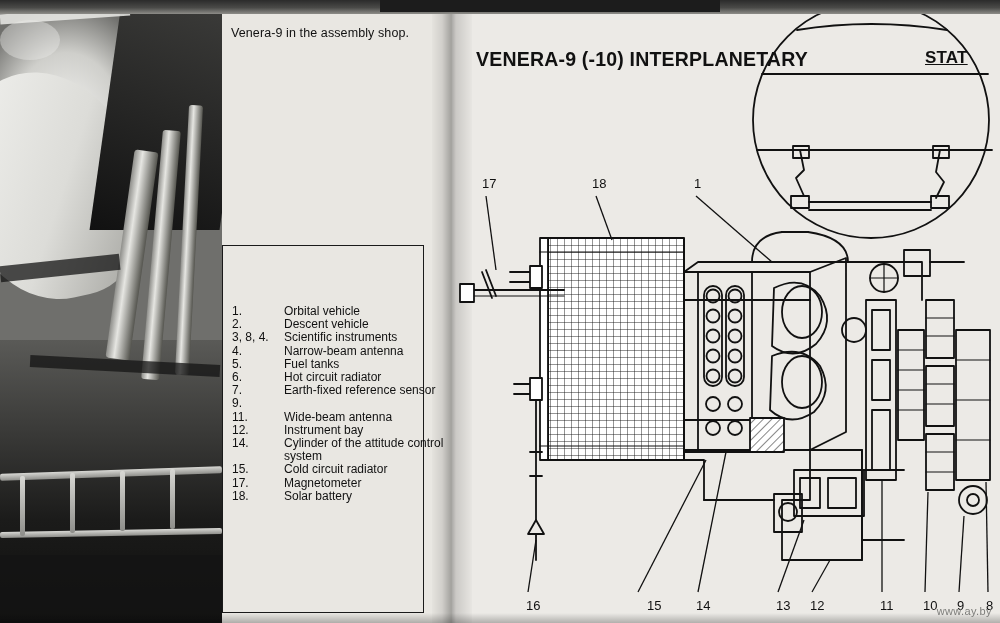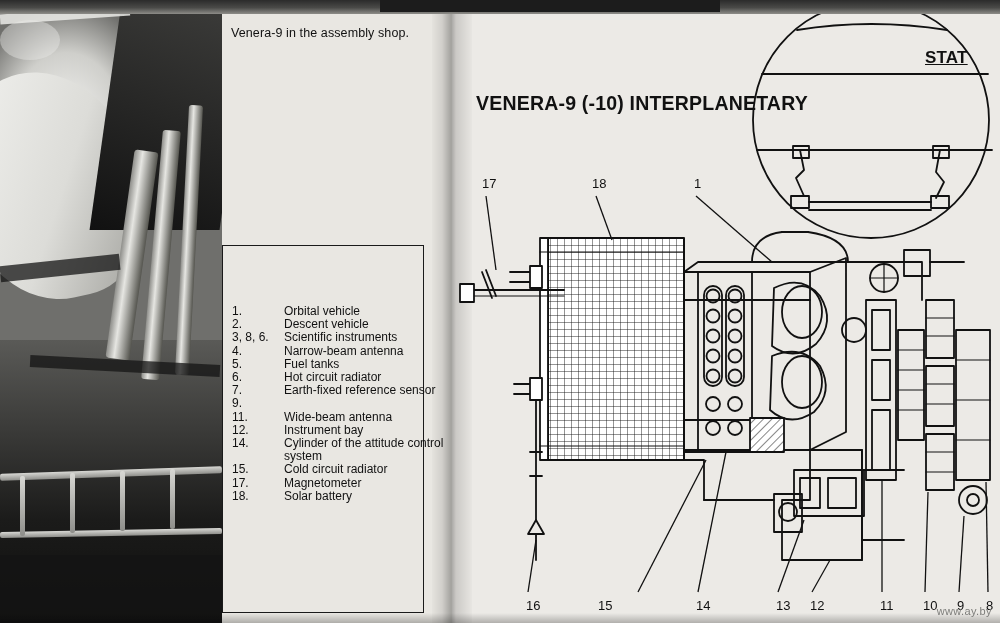--- a/index.html
+++ b/index.html
@@ -149,21 +149,20 @@
 
   
   .diagram-title {
     position: absolute;
     left: 476px; top: 48px;
     font-size: 19.5px;
     font-weight: bold;
     letter-spacing: 0.2px;
     color: #111;
     white-space: nowrap;
-    margin-top: 44px;
   }
   .diagram-title-2 {
     position: absolute;
     left: 925px; top: 48px;
     font-size: 17px;
     font-weight: bold;
     letter-spacing: 0.2px;
     color: #111;
     white-space: nowrap;
     overflow: hidden;
@@ -230,21 +229,21 @@
   <div class="legend-list" id="legend-list">
       <div class="legend-row">
         <span class="legend-num">1.</span>
         <span class="legend-label">Orbital vehicle</span>
       </div>
       <div class="legend-row">
         <span class="legend-num">2.</span>
         <span class="legend-label">Descent vehicle</span>
       </div>
       <div class="legend-row">
-        <span class="legend-num">3, 8, 6.</span>
+        <span class="legend-num">3, 8, 4.</span>
         <span class="legend-label">Scientific instruments</span>
       </div>
       <div class="legend-row">
         <span class="legend-num">4.</span>
         <span class="legend-label">Narrow-beam antenna</span>
       </div>
       <div class="legend-row">
         <span class="legend-num">5.</span>
         <span class="legend-label">Fuel tanks</span>
       </div>
@@ -448,21 +447,21 @@
       <path d="M507 592 L512 516"></path>
       <path d="M536 592 L534 482"></path>
     </g>
   </svg>
 
   <div id="callouts">
       <div class="callout" style="left: 482px; top: 176px;">17</div>
       <div class="callout" style="left: 592px; top: 176px;">18</div>
       <div class="callout" style="left: 694px; top: 176px;">1</div>
       <div class="callout" style="left: 526px; top: 598px;">16</div>
-      <div class="callout" style="left: 598px; top: 598px;">15</div>
+      <div class="callout" style="left: 647px; top: 598px;">15</div>
       <div class="callout" style="left: 696px; top: 598px; text-align: right;">14</div>
       <div class="callout" style="left: 776px; top: 598px;">13</div>
       <div class="callout" style="left: 810px; top: 598px;">12</div>
       <div class="callout" style="left: 880px; top: 598px;">11</div>
       <div class="callout" style="left: 923px; top: 598px;">10</div>
       <div class="callout" style="left: 957px; top: 598px;">9</div>
       <div class="callout" style="left: 986px; top: 598px;">8</div>
     </div>
 
   <div class="top-edge"></div>

